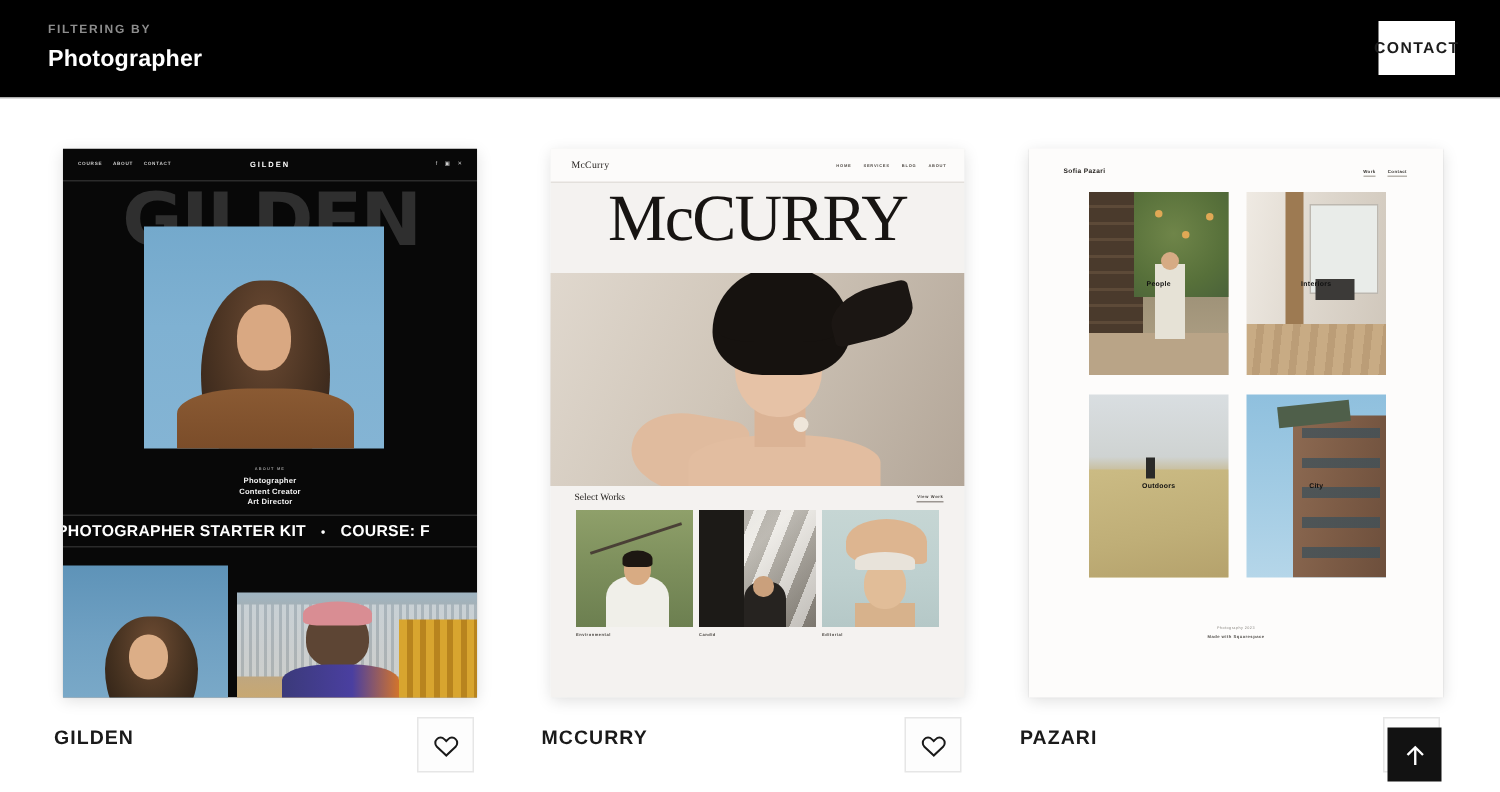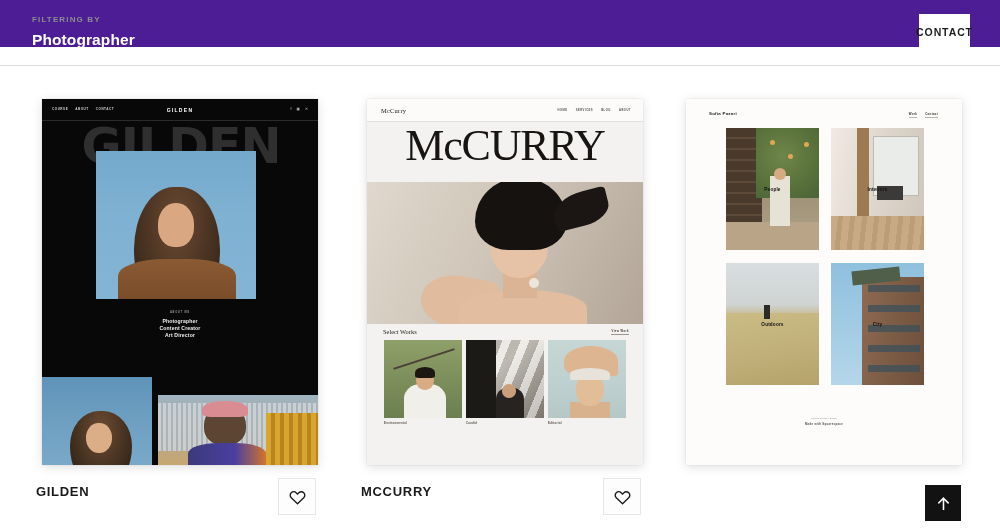--- a/index.html
+++ b/index.html
@@ -5,22 +5,22 @@
   * { box-sizing: border-box; margin: 0; padding: 0; }
   html, body {
     width: 1000px; height: 528px;
     background: #ffffff;
     font-family: "Liberation Sans", sans-serif;
     overflow: hidden;
   }
 
   
   #header {
-    position: absolute; left: 0; top: 0; width: 1000px; height: 47px;
-    background: #4c1d95;
+    position: absolute; left: 0; top: 0; width: 1000px; height: 65px;
+    background: #000000;
   }
   #header-eyebrow {
     position: absolute; left: 32px; top: 15px;
     font-size: 8px; letter-spacing: 1.15px; font-weight: 700;
     color: #8d8d8d; text-transform: uppercase;
   }
   #header-title {
     position: absolute; left: 32px; top: 31px;
     font-size: 15.5px; font-weight: 700; color: #ffffff;
     letter-spacing: 0.1px;
@@ -374,20 +374,25 @@
           <div class="gh-jacket"></div>
         </div>
 
         <div id="gilden-about">
           <div class="kicker">ABOUT ME</div>
           <div class="line">Photographer</div>
           <div class="line">Content Creator</div>
           <div class="line">Art Director</div>
         </div>
 
+        <div id="gilden-marquee-wrap">
+          <div id="gilden-marquee">
+            <span>PHOTOGRAPHER STARTER KIT</span><span class="dot">•</span><span>COURSE: F</span>
+          </div>
+        </div>
 
         <div id="gilden-shot-a">
           <div class="ga-hair"></div>
           <div class="ga-face"></div>
         </div>
         <div id="gilden-shot-b">
           <div class="gb-fence"></div>
           <div class="gb-yellow"></div>
           <div class="gb-head"></div>
           <div class="gb-cap"></div>
@@ -531,20 +536,28 @@
         </div>
 
         <div id="pazari-footer">
           <div class="l1">Photography 2023</div>
           <div class="l2">Made with Squarespace</div>
         </div>
 
       </div>
     </div>
 
+    <div class="card-footer">
+      <div class="card-title">PAZARI</div>
+      <div class="like-button">
+        <svg width="17" height="16" viewBox="0 0 24 22">
+          <path d="M12 20.5 3.2 12.1C1.2 10.2 1.2 6.9 3.2 5c1.9-1.9 5-1.9 6.9 0l1.9 1.8L13.9 5c1.9-1.9 5-1.9 6.9 0 2 1.9 2 5.2 0 7.1L12 20.5z" fill="none" stroke="#1a1a1a" stroke-width="1.9"></path>
+        </svg>
+      </div>
+    </div>
   </div>
 
 </div>
 
 <div id="back-to-top">
   <svg width="17" height="17" viewBox="0 0 24 24">
     <path d="M12 20V5M12 4.5 5.5 11M12 4.5 18.5 11" fill="none" stroke="#ffffff" stroke-width="2.2" stroke-linecap="square"></path>
   </svg>
 </div>
 

